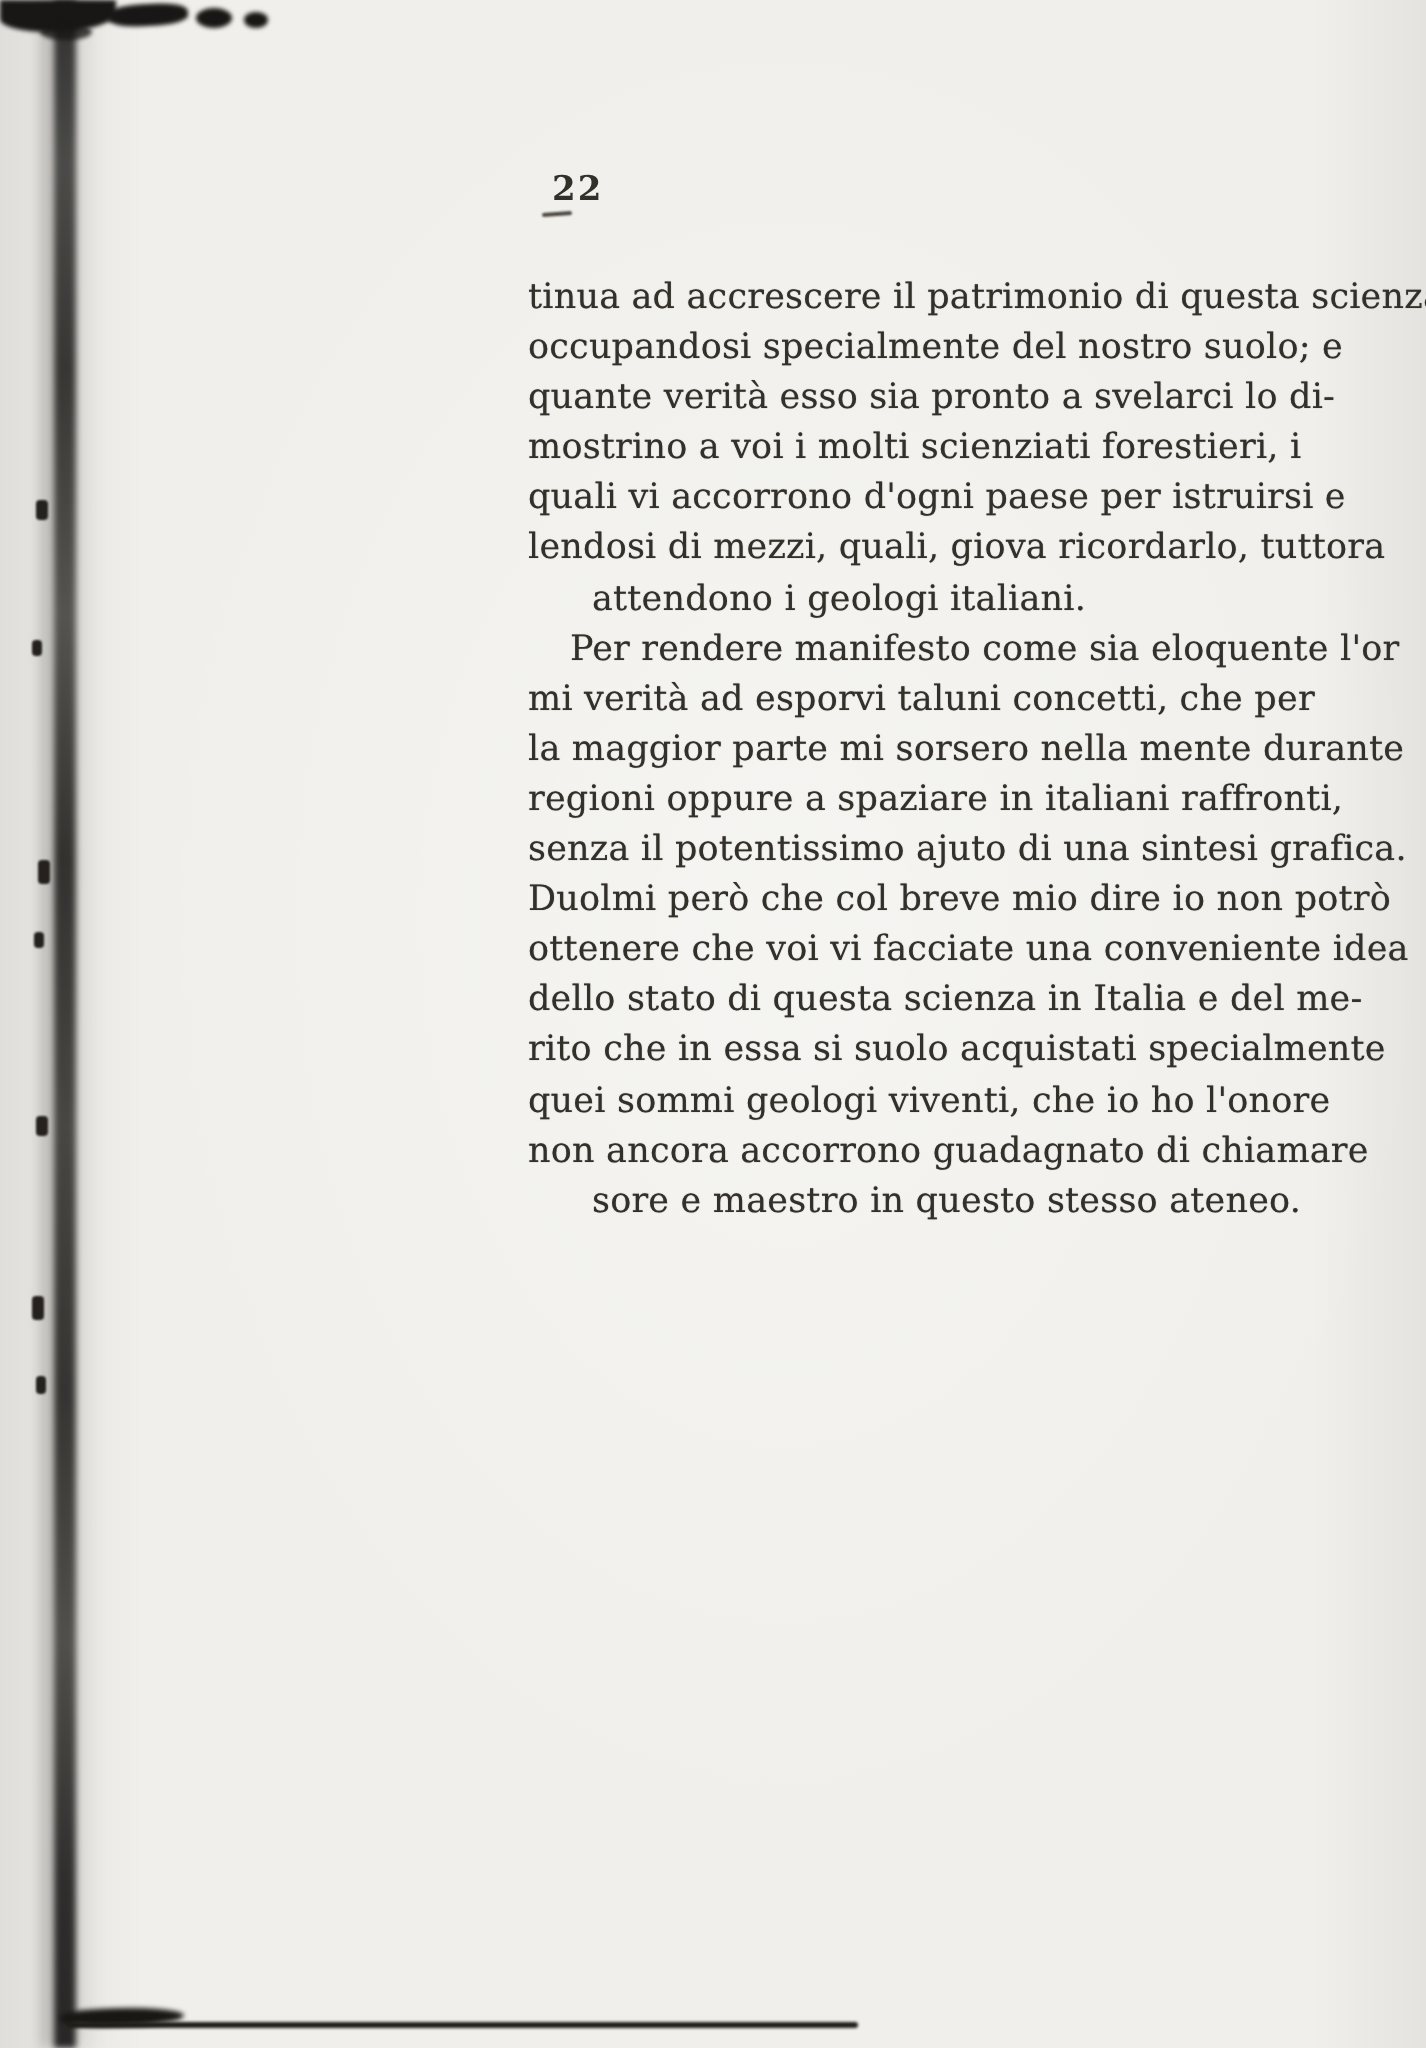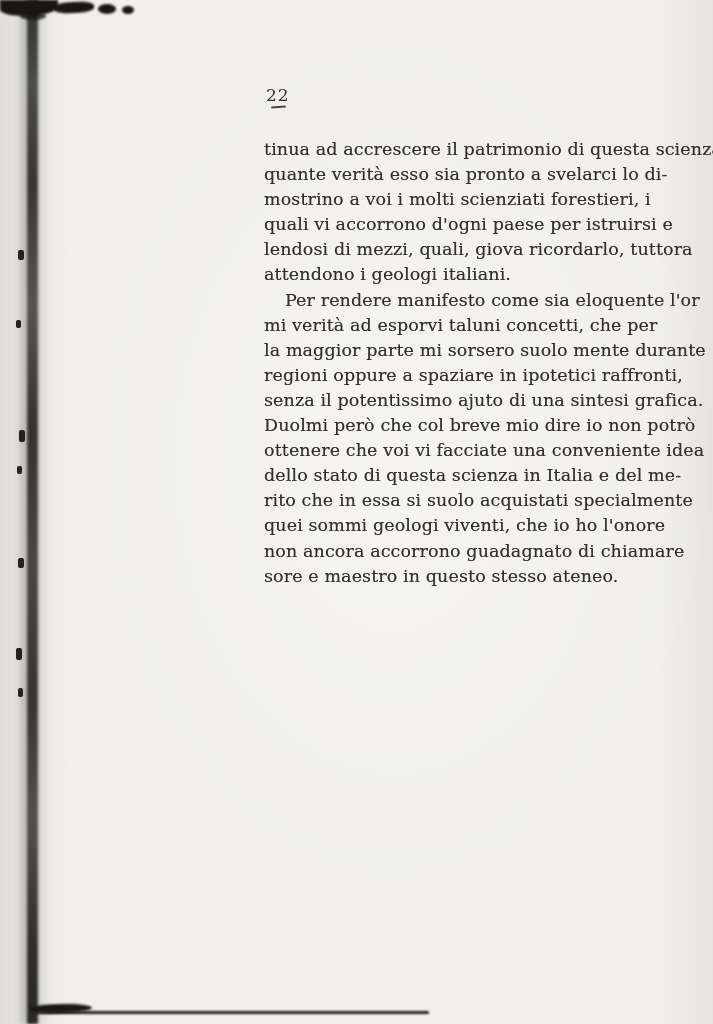--- a/index.html
+++ b/index.html
@@ -49,22 +49,22 @@
   }
   .bottom-blob {
     position: absolute;
     left: 30px; top: 1004px; width: 62px; height: 9px;
     background: #191714; border-radius: 40% 60% 50% 50%;
     filter: blur(1.2px); transform: rotate(-2deg);
   }
 
   .page-number {
     position: absolute;
-    left: 266px; top: 85px;
-    font-size: 17px; font-weight: 400;
+    left: 276px; top: 85px;
+    font-size: 17px; font-weight: 700;
     color: #33302a;
     letter-spacing: 1px;
   }
   .page-number-flourish {
     position: absolute;
     left: 271px; top: 106px; width: 15px; height: 2px;
     background: #4a453d; border-radius: 2px;
     transform: rotate(-4deg); filter: blur(0.4px);
   }
 
@@ -78,20 +78,21 @@
     text-shadow: 0 0 0.5px rgba(51,48,42,0.55);
   }
   .line {
     width: 100%;
     text-align: justify;
     text-align-last: justify;
     white-space: nowrap;
   }
   .line.para-end {
     text-align-last: left;
+    margin-left: 32px;
   }
   .line.indent {
     padding-left: 21px;
   }
 </style>
 </head>
 <body>
 
 <div class="paper-vignette"></div>
 
@@ -113,30 +114,31 @@
 <div class="tickmark" style="left:18px; top:688px; width:5px; height:9px;"></div>
 
 <div class="bottom-blob"></div>
 <div class="bottom-line"></div>
 
 <div class="page-number">22</div>
 <div class="page-number-flourish"></div>
 
 <div class="text-block">
   <div class="line">tinua ad accrescere il patrimonio di questa scienza,</div>
+  <div class="line">occupandosi specialmente del nostro suolo; e</div>
   <div class="line">quante verità esso sia pronto a svelarci lo di-</div>
   <div class="line">mostrino a voi i molti scienziati forestieri, i</div>
   <div class="line">quali vi accorrono d'ogni paese per istruirsi e</div>
   <div class="line">lendosi di mezzi, quali, giova ricordarlo, tuttora</div>
   <div class="line para-end">attendono i geologi italiani.</div>
 
   <div class="line indent">Per rendere manifesto come sia eloquente l'or</div>
   <div class="line">mi verità ad esporvi taluni concetti, che per</div>
-  <div class="line">la maggior parte mi sorsero suolo mente durante</div>
-  <div class="line">regioni oppure a spaziare in ipotetici raffronti,</div>
+  <div class="line">la maggior parte mi sorsero nella mente durante</div>
+  <div class="line">regioni oppure a spaziare in italiani raffronti,</div>
   <div class="line">senza il potentissimo ajuto di una sintesi grafica.</div>
   <div class="line">Duolmi però che col breve mio dire io non potrò</div>
   <div class="line">ottenere che voi vi facciate una conveniente idea</div>
   <div class="line">dello stato di questa scienza in Italia e del me-</div>
   <div class="line">rito che in essa si suolo acquistati specialmente</div>
   <div class="line">quei sommi geologi viventi, che io ho l'onore</div>
   <div class="line">non ancora accorrono guadagnato di chiamare</div>
   <div class="line para-end">sore e maestro in questo stesso ateneo.</div>
 </div>
 

